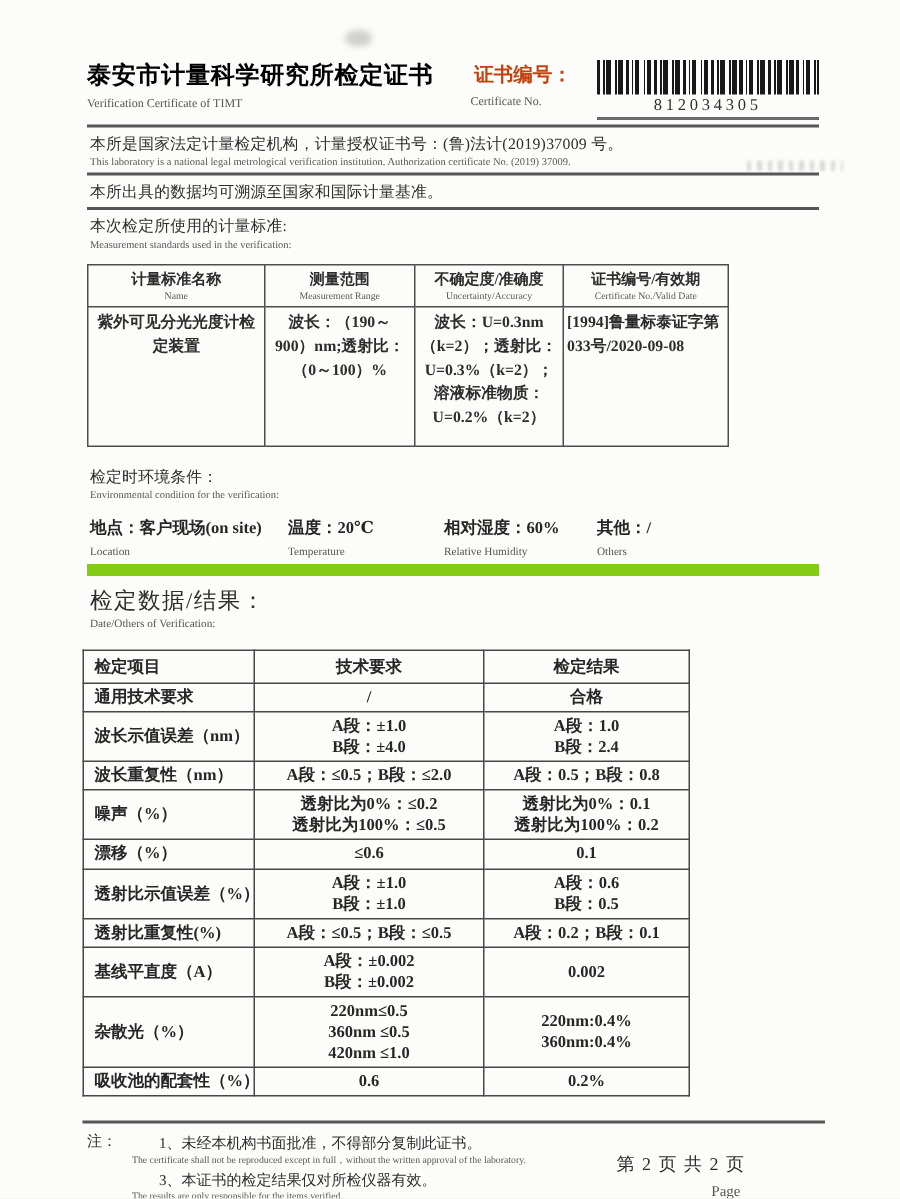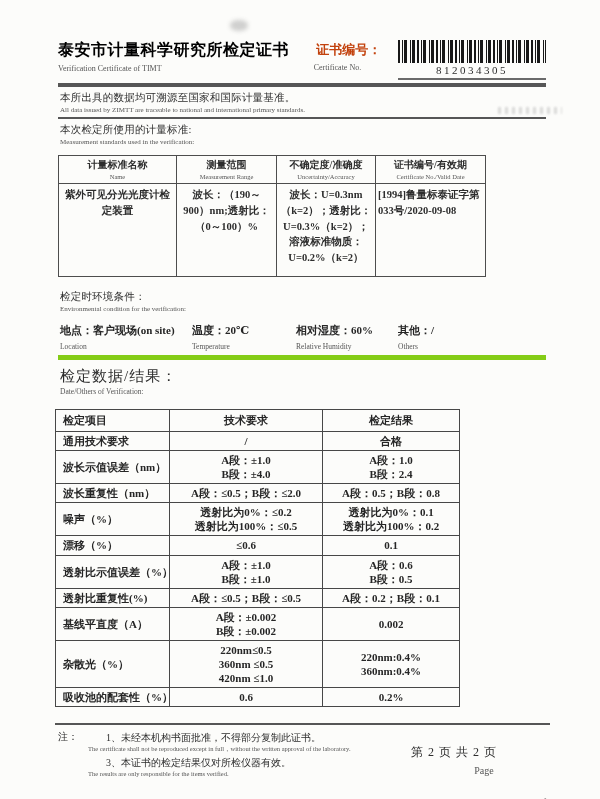--- a/index.html
+++ b/index.html
@@ -52,21 +52,21 @@
   .t1 th,.t1 td{border:1px solid #4d4d4d;}
   .t1 th{padding:2px 1px 3px;}
   .t1 .th-cn{font-size:10px;color:#2d2d2d;font-weight:bold;}
   .t1 .th-en{font-size:6.5px;color:#555;font-weight:normal;margin-top:1px;}
   .t1 td{font-size:10.5px;color:#2d2d2d;vertical-align:top;text-align:center;
     padding:3px 3px;height:86px;line-height:1.5;font-weight:bold;}
   .t1 td.cert-cell{text-align:left;padding:3px 2px;}
 
   
   .env-head{margin-top:9px;padding-left:2px;}
-  .env-row{display:flex;margin-top:7px;border-bottom:5px solid #84cc16;padding:0 0 4px 2px;}
+  .env-row{display:flex;margin-top:7px;border-bottom:8px solid #84cc16;padding:0 0 4px 2px;}
   .env-field{box-sizing:border-box;}
   .env-field.f0{width:132px;}
   .env-field.f1{width:104px;}
   .env-field.f2{width:102px;}
   .env-line{font-size:11px;font-weight:bold;color:#262626;white-space:nowrap;}
   .env-en{font-size:7.5px;color:#555;font-weight:normal;margin-top:4px;}
 
   
   .res-head{margin-top:7px;padding-left:2px;}
   .res-cn{font-size:15px;letter-spacing:1px;color:#2d2d2d;}
@@ -111,26 +111,29 @@
       <div class="certlabel-en">Certificate No.</div>
     </div>
     <div class="hdr-barcode">
       <div class="barcode"></div>
       <div class="barcode-num">812034305</div>
     </div>
   </header>
 
   <div class="rule r1"></div>
 
+  <section class="stmt">
+    <div class="stmt-cn">本所是国家法定计量检定机构，计量授权证书号：(鲁)法计(2019)37009 号。</div>
+    <div class="stmt-en">This laboratory is a national legal metrological verification institution. Authorization certificate No. (2019) 37009.</div>
+  </section>
 
   <div class="rule"></div>
 
   <section class="stmt">
     <div class="stmt-cn">本所出具的数据均可溯源至国家和国际计量基准。</div>
-    <div class="stmt-en">All data issued by ZIMTT are traceable to national and international primary standards.</div>
   </section>
 
   <div class="rule"></div>
 
   <section class="stmt">
     <div class="stmt-cn">本次检定所使用的计量标准:</div>
     <div class="stmt-en">Measurement standards used in the verification:</div>
   </section>
 
   <table class="t1">

